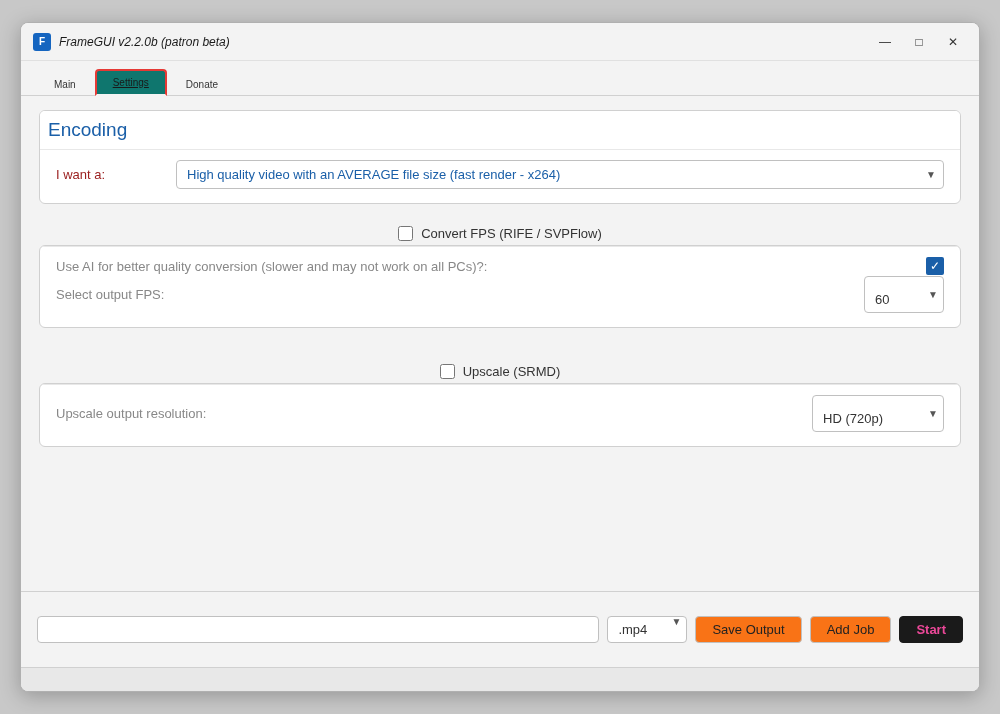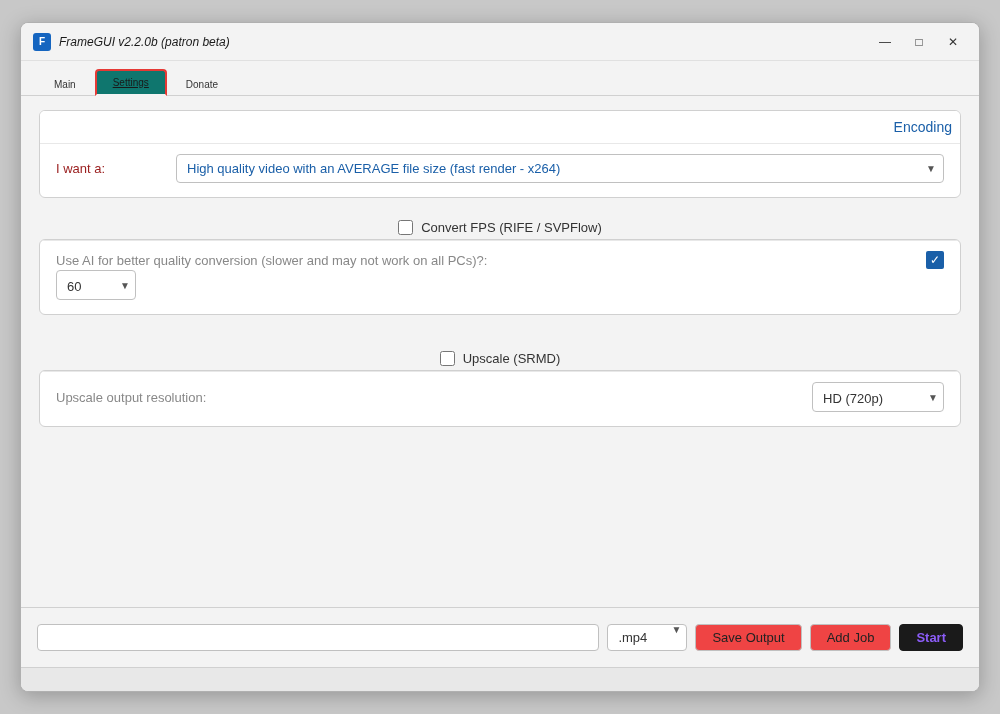--- a/index.html
+++ b/index.html
@@ -107,23 +107,23 @@
       flex-direction: column;
       gap: 14px;
     }
     .section-card {
       background: white;
       border: 1px solid #d0d0d0;
       border-radius: 6px;
       overflow: hidden;
     }
     .section-header {
-      text-align: right;
+      text-align: left;
       padding: 8px;
-      font-size: 14px;
+      font-size: 19px;
       color: #1a5fa8;
       font-weight: 500;
       background: white;
     }
     .section-body {
       padding: 10px 16px 14px;
       border-top: 1px solid #e8e8e8;
     }
     .field-row {
       display: flex;
@@ -167,21 +167,21 @@
       pointer-events: none;
       color: #555;
       font-size: 10px;
     }
     .small-select-wrapper {
       position: relative;
       display: flex;
       align-items: center;
     }
     .small-select {
-      padding: 8px 28px 5px 10px;
+      padding: 15px 28px 5px 10px;
       border: 1px solid #c0c0c0;
       border-radius: 4px;
       background: white;
       font-size: 13px;
       color: #333;
       appearance: none;
       cursor: pointer;
       outline: none;
       min-width: 80px;
     }
@@ -216,21 +216,21 @@
       border-radius: 2px;
       display: flex;
       align-items: center;
       justify-content: center;
       color: white;
       font-size: 12px;
       flex-shrink: 0;
     }
     .bottom-bar {
       border-top: 1px solid #d0d0d0;
-      padding: 16px 16px;
+      padding: 24px 16px;
       display: flex;
       align-items: center;
       gap: 8px;
       background: #f3f3f3;
       flex-shrink: 0;
     }
     .output-path-input {
       flex: 1;
       padding: 5px 10px;
       border: 1px solid #c0c0c0;
@@ -249,28 +249,28 @@
       background: white;
       font-size: 13px;
       color: #333;
       appearance: none;
       cursor: pointer;
     }
     .bottom-btn {
       padding: 5px 16px;
       border: 1px solid #c0c0c0;
       border-radius: 4px;
-      background: #ef4444;
+      background: #f97316;
       font-size: 13px;
       cursor: pointer;
       color: #222;
     }
     .bottom-btn.start {
       background: #1a1a1a;
-      color: #8b5cf6;
+      color: #ec4899;
       border-color: #1a1a1a;
       font-weight: 600;
     }
     .status-bar {
       height: 24px;
       background: #e8e8e8;
       border-top: 1px solid #d0d0d0;
       flex-shrink: 0;
     }
     .spacer { flex: 1; }
@@ -325,20 +325,21 @@
       </div>
       <div class="section-card">
         <div class="section-body">
           <div class="field-row">
             <span class="field-label-gray">Use AI for better quality conversion (slower and may not work on all PCs)?:</span>
             <div class="ai-checkbox-col">
               <div class="checked-icon">✓</div>
             </div>
           </div>
           <div class="field-row">
+            <span class="field-label-gray">Select output FPS:</span>
             <div class="small-select-wrapper">
               <select class="small-select">
                 <option>24</option>
                 <option>30</option>
                 <option selected="">60</option>
                 <option>120</option>
               </select>
               <span class="select-arrow" style="right:6px">▼</span>
             </div>
           </div>

